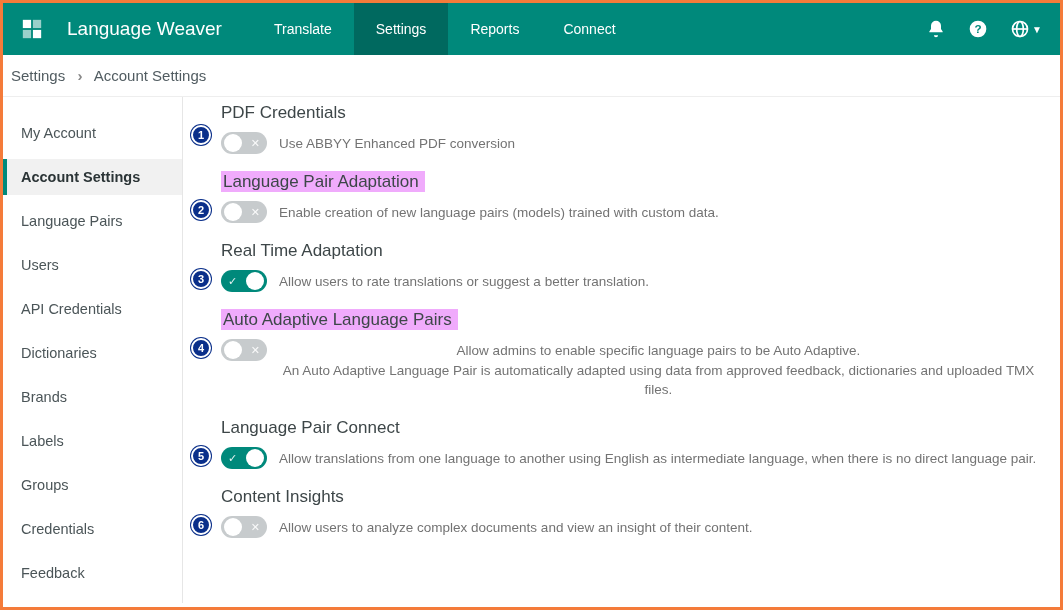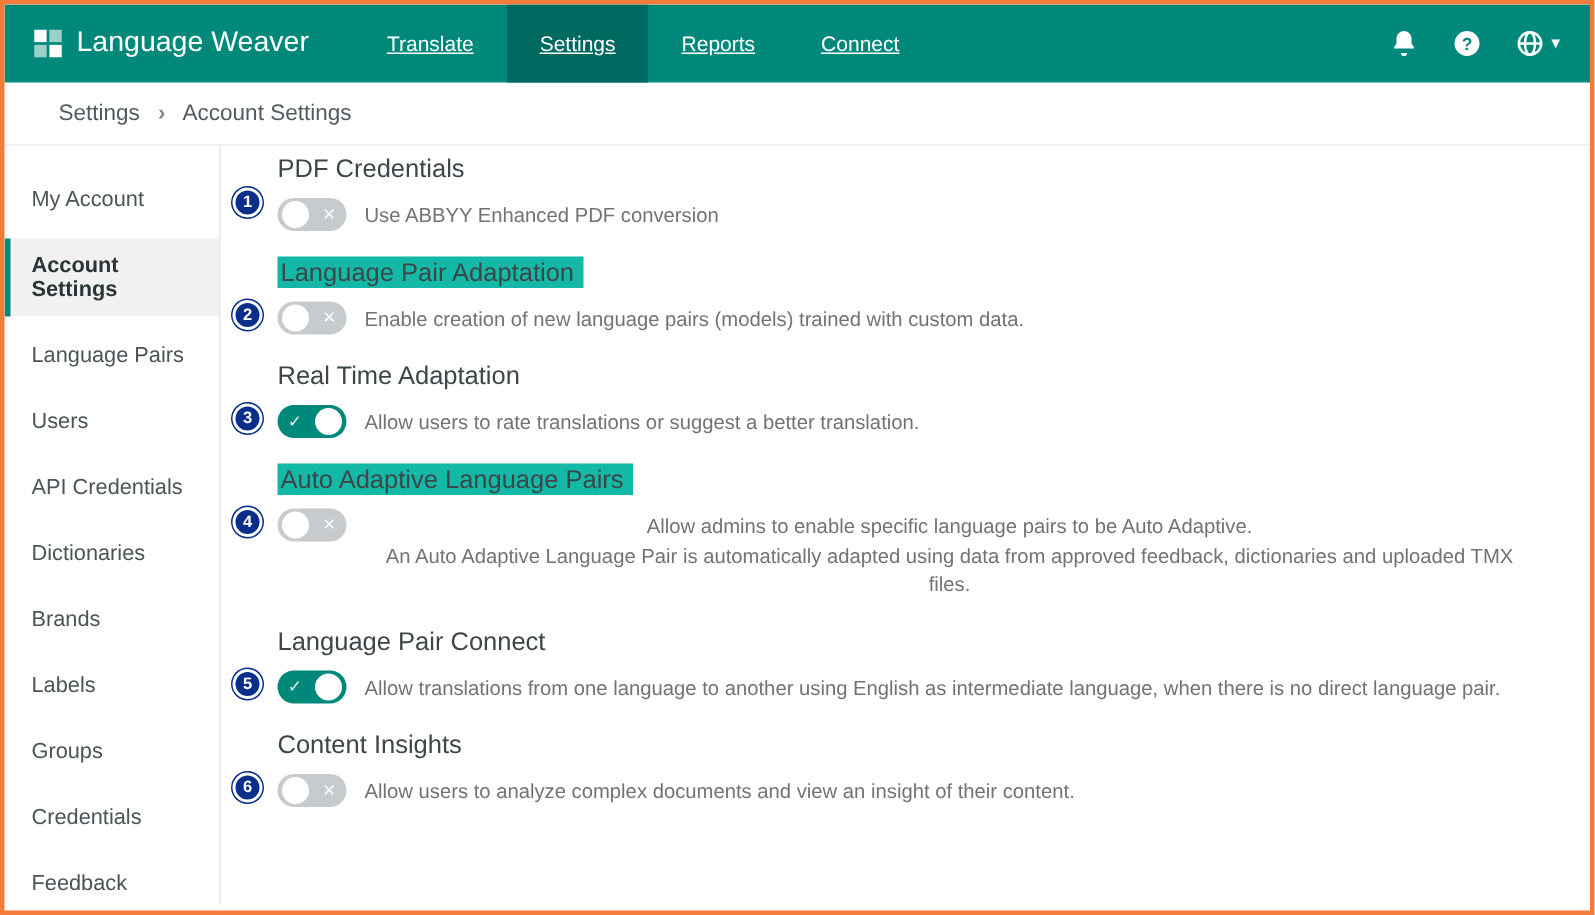--- a/index.html
+++ b/index.html
@@ -15,53 +15,52 @@
     background: #00897b;
     height: 52px;
     display: flex;
     align-items: center;
     padding: 0 18px;
     color: #fff;
   }
   .logo {
     display: flex;
     align-items: flex-end;
-    gap: 8px;
+    gap: 24px;
     font-size: 19px;
     font-weight: 400;
     margin-right: 30px;
   }
   .logo-icon {
     width: 22px; height: 22px;
     display: inline-block;
   }
   .nav-tabs { display: flex; align-self: stretch; }
   .nav-tab {
     padding: 0 22px;
     display: flex; align-items: center;
     font-size: 14px;
     color: #fff;
     cursor: pointer;
-    text-decoration: underline;
   }
   .nav-tab.active { background: #00695f; }
   .topbar-spacer { flex: 1; }
   .topbar-icons { display: flex; gap: 22px; align-items: center; }
   .top-icon { width: 20px; height: 20px; fill: #fff; cursor: pointer; }
   .caret { font-size: 10px; margin-left: 2px; color:#fff;}
   .breadcrumb {
-    padding: 12px 36px;
+    padding: 12px 8px;
     font-size: 15px;
     color: #515c61;
     border-bottom: 1px solid #eee;
   }
   .breadcrumb .sep { margin: 0 8px; color: #888; font-weight: bold;}
   .layout { display: flex; height: calc(100% - 52px - 46px); }
   .sidebar {
-    width: 144px;
+    width: 180px;
     border-right: 1px solid #e6e6e6;
     padding-top: 18px;
   }
   .side-item {
     padding: 10px 12px 10px 18px;
     font-size: 14.5px;
     color: #4b5558;
     cursor: pointer;
     margin-bottom: 8px;
   }
@@ -79,21 +78,21 @@
     position: relative;
   }
   .section { margin-bottom: 18px; position: relative; padding-left: 30px;}
   .section h3 {
     font-size: 17px;
     font-weight: 400;
     color: #3d4648;
     margin-bottom: 9px;
     display: inline-block;
   }
-  .hl { background: #14b8a6; padding: 1px 6px 1px 2px; }
+  .hl { background: #f0abfc; padding: 1px 6px 1px 2px; }
   .row { display: flex; align-items: flex-start; gap: 12px; }
   .toggle {
     width: 46px; height: 22px;
     border-radius: 11px;
     position: relative;
     flex-shrink: 0;
     cursor: pointer;
   }
   .toggle.off { background: #c7cbcd; }
   .toggle.on  { background: #00897b; }

